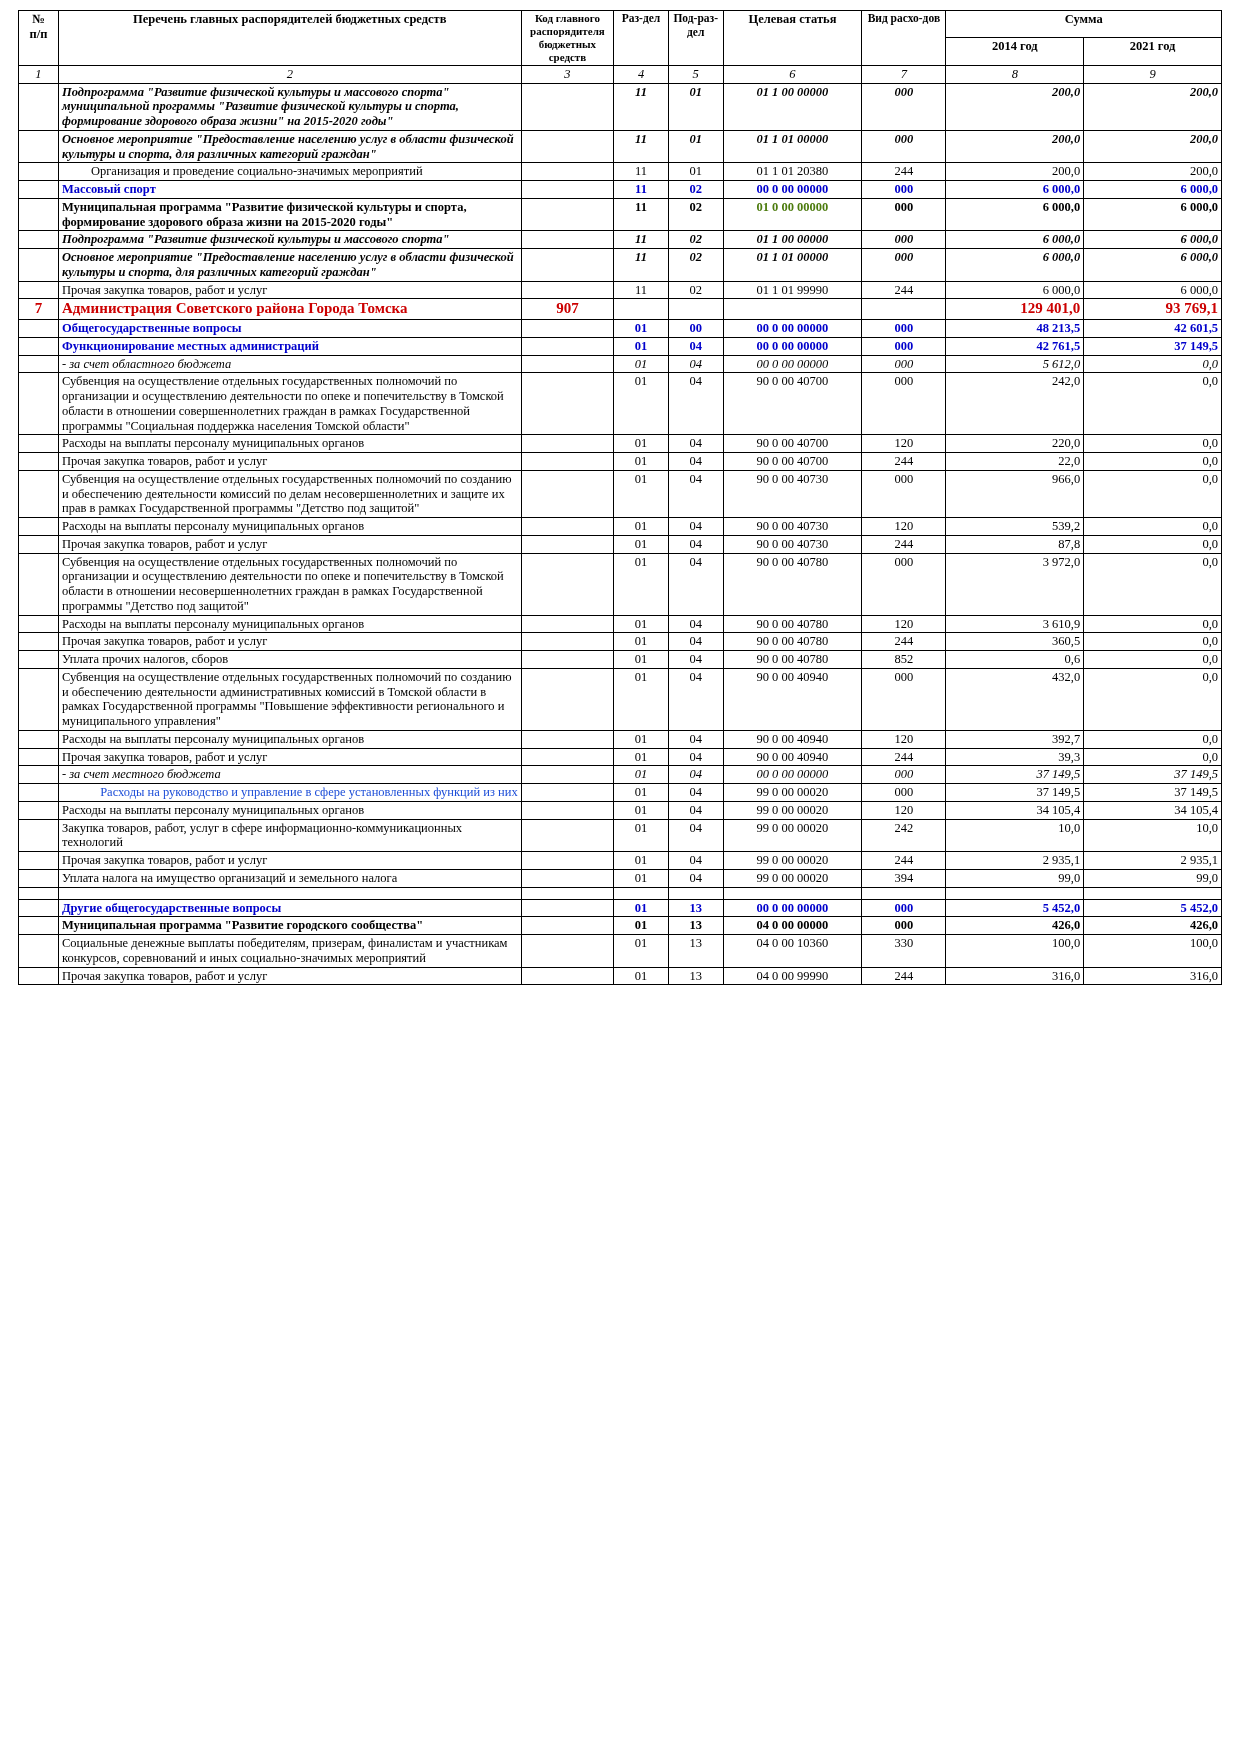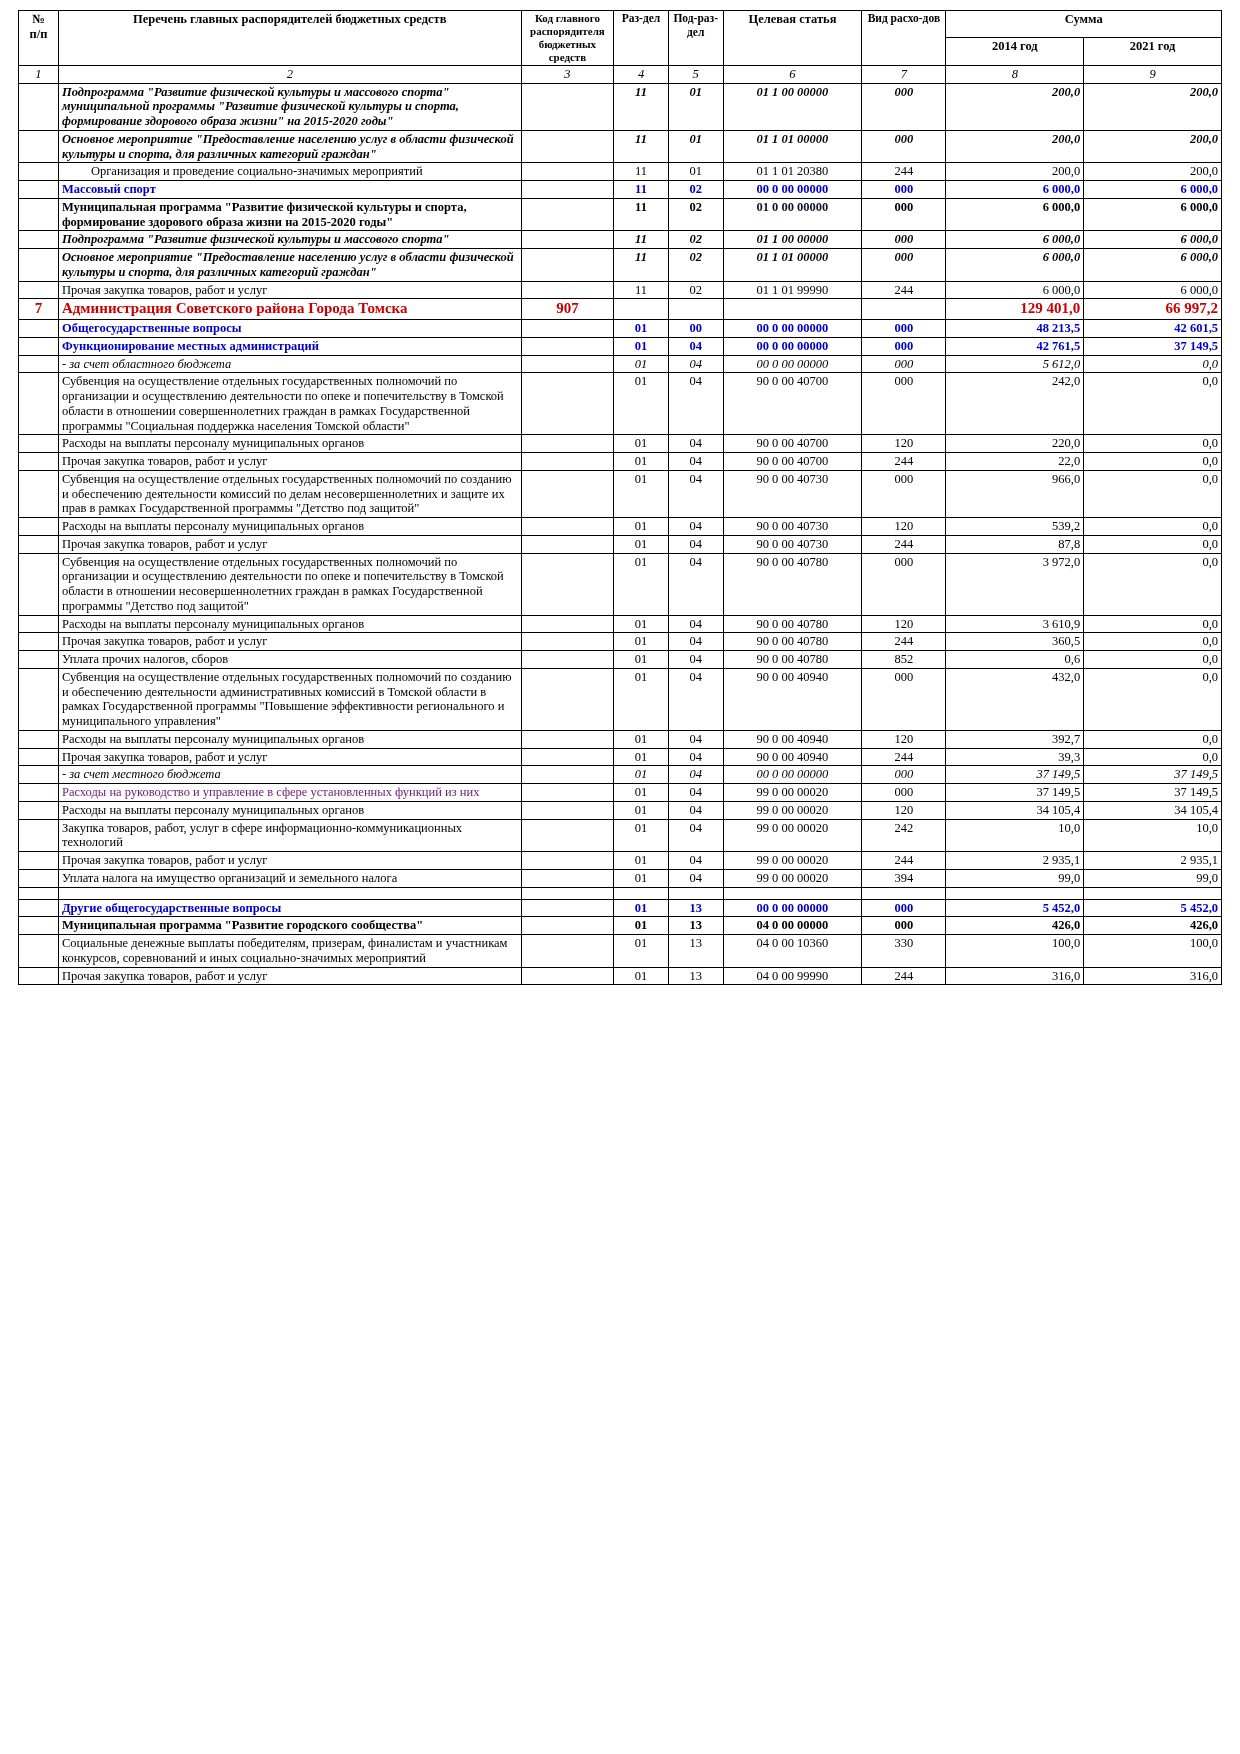--- a/index.html
+++ b/index.html
@@ -164,21 +164,21 @@
           <td class="c-center b" style="color:#0000cc;">000</td>
           <td class="c-right b nowrap" style="color:#0000cc;">6 000,0</td>
           <td class="c-right b nowrap" style="color:#0000cc;">6 000,0</td>
         </tr>
         <tr>
           <td class="c-center b" style="color:#000000;"></td>
           <td class="c-left b ind0" style="color:#000000;">Муниципальная программа "Развитие физической культуры и спорта, формирование здорового образа жизни на 2015-2020 годы"</td>
           <td class="c-center b" style="color:#000000;"></td>
           <td class="c-center b" style="color:#000000;">11</td>
           <td class="c-center b" style="color:#000000;">02</td>
-          <td class="c-center b nowrap" style="color:#0f172a;">01 0 00 00000</td>
+          <td class="c-center b nowrap" style="color:#4d7c0f;">01 0 00 00000</td>
           <td class="c-center b" style="color:#000000;">000</td>
           <td class="c-right b nowrap" style="color:#000000;">6 000,0</td>
           <td class="c-right b nowrap" style="color:#000000;">6 000,0</td>
         </tr>
         <tr>
           <td class="c-center bi" style="color:#000000;"></td>
           <td class="c-left bi ind1" style="color:#000000;">Подпрограмма "Развитие физической культуры и массового спорта"</td>
           <td class="c-center bi" style="color:#000000;"></td>
           <td class="c-center bi" style="color:#000000;">11</td>
           <td class="c-center bi" style="color:#000000;">02</td>
@@ -211,21 +211,21 @@
         </tr>
         <tr>
           <td class="c-center b" style="color:#cc0000;font-size:15px;">7</td>
           <td class="c-left b ind0" style="color:#cc0000;font-size:15px;">Администрация Советского района Города Томска</td>
           <td class="c-center b" style="color:#cc0000;font-size:15px;">907</td>
           <td class="c-center b" style="color:#cc0000;font-size:15px;"></td>
           <td class="c-center b" style="color:#cc0000;font-size:15px;"></td>
           <td class="c-center b nowrap" style="color:#cc0000;font-size:15px;"></td>
           <td class="c-center b" style="color:#cc0000;font-size:15px;"></td>
           <td class="c-right b nowrap" style="color:#cc0000;font-size:15px;">129 401,0</td>
-          <td class="c-right b nowrap" style="color:#cc0000;font-size:15px;">66 997,2</td>
+          <td class="c-right b nowrap" style="color:#cc0000;font-size:15px;">93 769,1</td>
         </tr>
         <tr>
           <td class="c-center b" style="color:#0000cc;"></td>
           <td class="c-left b ind0" style="color:#0000cc;">Общегосударственные вопросы</td>
           <td class="c-center b" style="color:#0000cc;"></td>
           <td class="c-center b" style="color:#0000cc;">01</td>
           <td class="c-center b" style="color:#0000cc;">00</td>
           <td class="c-center b nowrap" style="color:#0000cc;">00 0 00 00000</td>
           <td class="c-center b" style="color:#0000cc;">000</td>
           <td class="c-right b nowrap" style="color:#0000cc;">48 213,5</td>
@@ -402,21 +402,21 @@
           <td class="c-center i" style="color:#000000;"></td>
           <td class="c-center i" style="color:#000000;">01</td>
           <td class="c-center i" style="color:#000000;">04</td>
           <td class="c-center i nowrap" style="color:#000000;">00 0 00 00000</td>
           <td class="c-center i" style="color:#000000;">000</td>
           <td class="c-right i nowrap" style="color:#000000;">37 149,5</td>
           <td class="c-right i nowrap" style="color:#000000;">37 149,5</td>
         </tr>
         <tr>
           <td class="c-center " style="color:#000000;"></td>
-          <td class="c-left  ind1" style="color:#701a75;">Расходы на руководство и управление в сфере установленных функций из них</td>
+          <td class="c-left  ind1" style="color:#1d4ed8;text-align:right;">Расходы на руководство и управление в сфере установленных функций из них</td>
           <td class="c-center " style="color:#000000;"></td>
           <td class="c-center " style="color:#000000;">01</td>
           <td class="c-center " style="color:#000000;">04</td>
           <td class="c-center  nowrap" style="color:#000000;">99 0 00 00020</td>
           <td class="c-center " style="color:#000000;">000</td>
           <td class="c-right  nowrap" style="color:#000000;">37 149,5</td>
           <td class="c-right  nowrap" style="color:#000000;">37 149,5</td>
         </tr>
         <tr>
           <td class="c-center " style="color:#000000;"></td>

